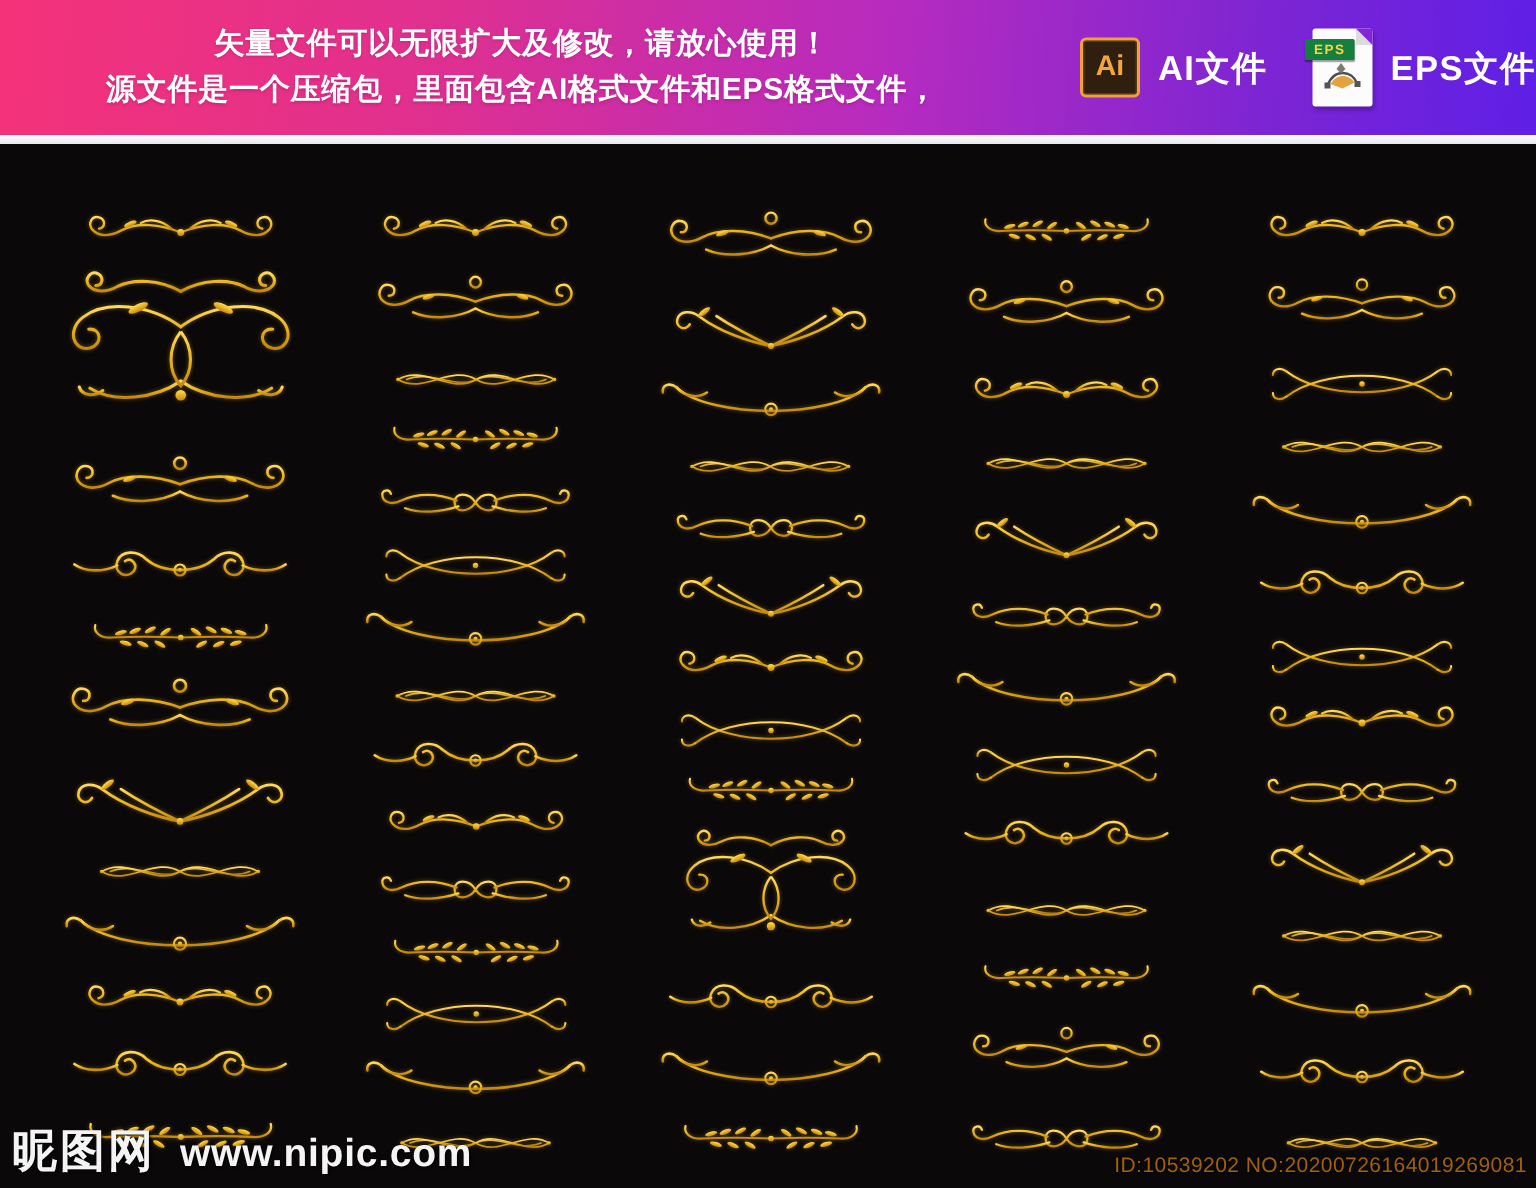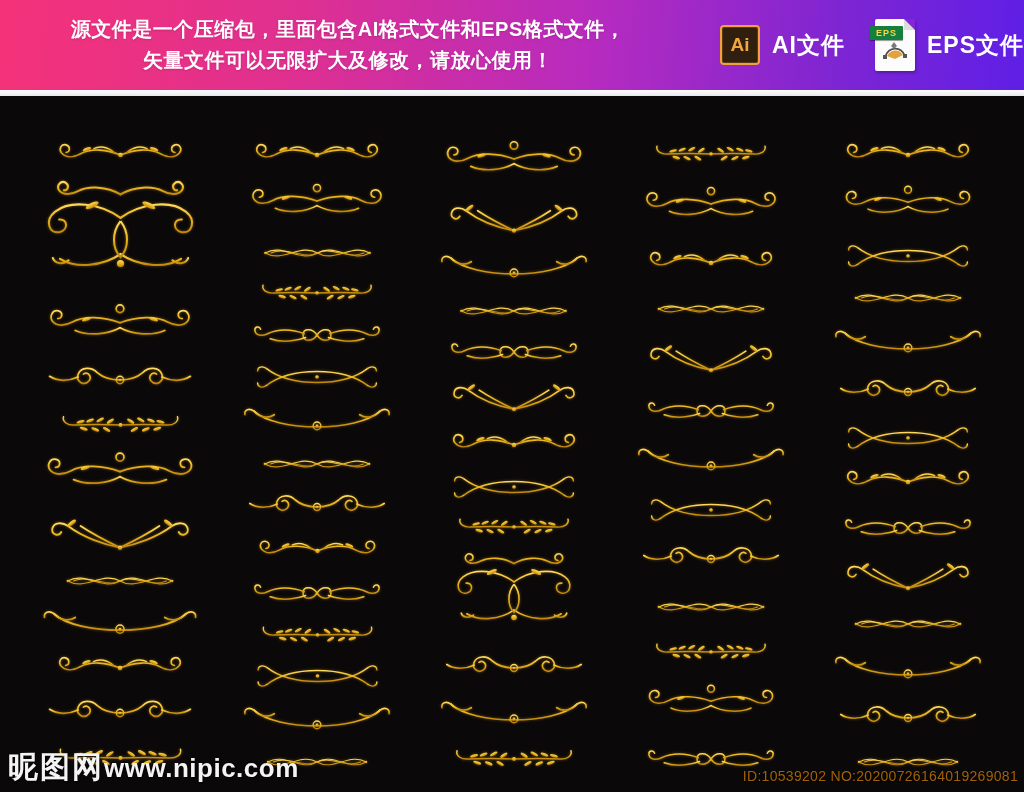--- a/index.html
+++ b/index.html
@@ -64,40 +64,40 @@
   .gallery-column{
     flex:1;display:flex;flex-direction:column;
     justify-content:space-between;align-items:center;min-width:0;
   }
   .ornament{display:flex;align-items:center;justify-content:center;}
   .ornament svg{display:block;filter:drop-shadow(0 0 1.5px rgba(255,198,40,.38));}
 
   
   .watermark{
     position:absolute;left:8px;bottom:4px;z-index:5;
-    display:flex;align-items:baseline;gap:0;
+    display:flex;align-items:baseline;gap:16px;
     color:#f4f4f4;text-shadow:1px 1px 2px rgba(0,0,0,.75);
   }
   .wm-logo{font-size:30px;font-weight:bold;letter-spacing:2px;}
   .wm-url{font-size:26px;font-weight:bold;letter-spacing:.5px;}
   .footer-id{
     position:absolute;right:6px;bottom:8px;z-index:5;
     color:#a16207;font-size:14px;letter-spacing:.3px;
     text-shadow:0 1px 1px rgba(0,0,0,.8);
   }
 </style>
 </head>
 <body>
 
 <div class="page">
 
   <header class="banner">
     <div class="banner-text">
+      <div>矢量文件可以无限扩大及修改，请放心使用！</div>
       <div>源文件是一个压缩包，里面包含AI格式文件和EPS格式文件，</div>
-      <div>矢量文件可以无限扩大及修改，请放心使用！</div>
     </div>
     <div class="banner-badges">
       <div class="badge">
         <div class="ai-icon">
           <span>Ai</span>
         </div>
         <span class="badge-label">AI文件</span>
       </div>
       <div class="badge">
         <div class="eps-icon">

